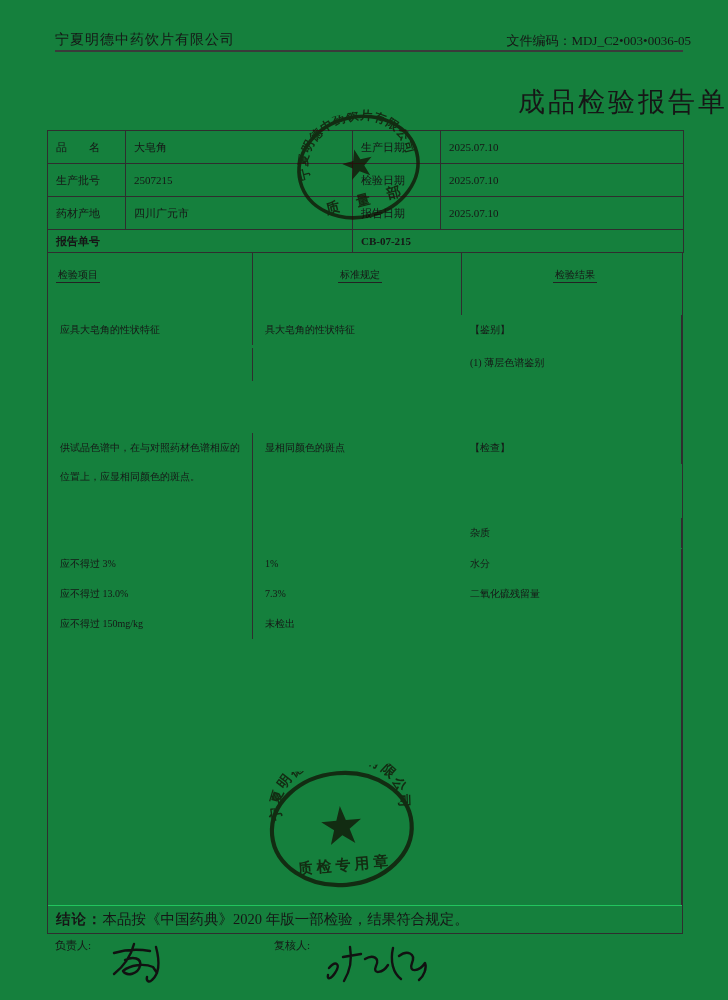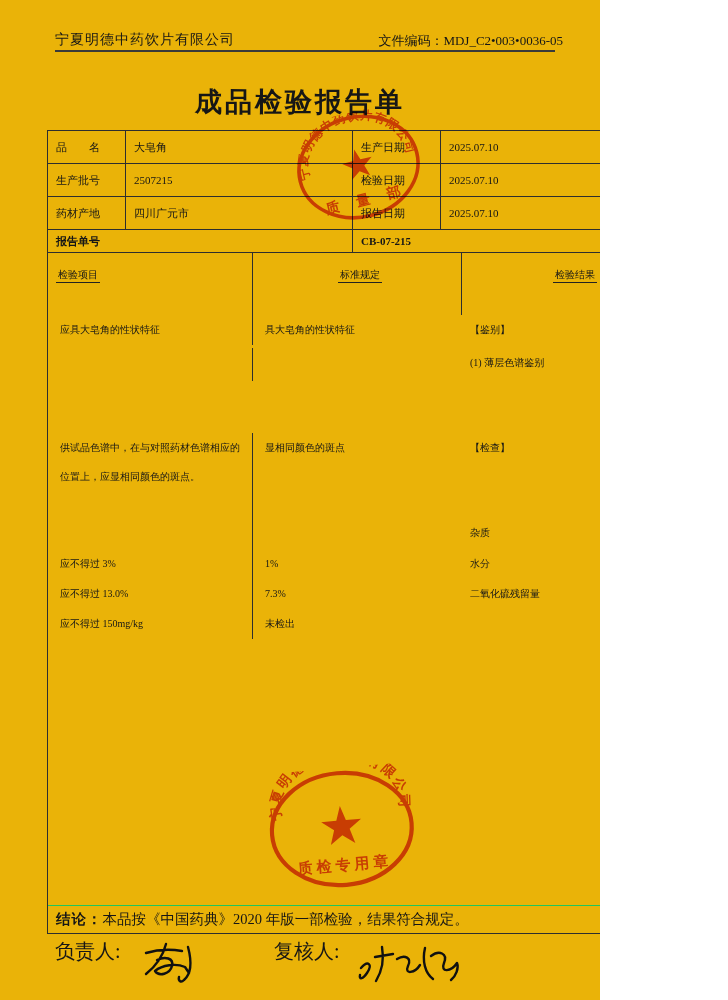--- a/index.html
+++ b/index.html
@@ -1,25 +1,25 @@
 <!DOCTYPE html>
 <html><head>
 <meta charset="utf-8">
 <style>
   html,body{margin:0;padding:0;background:#ffffff;}
   .page{
-    position:relative;width:600px;height:1000px;background:#eab308;
+    position:relative;width:728px;height:1000px;background:#15803d;
     font-family:"Liberation Serif","DejaVu Serif",serif;color:#161616;overflow:hidden;
   }
   
   .hdr-company{position:absolute;left:55px;top:31px;font-size:14px;letter-spacing:1px;}
   .hdr-code{position:absolute;right:37px;top:32px;font-size:13px;}
   .hdr-rule{position:absolute;left:55px;right:45px;top:50px;border-top:2px solid #3a3a3a;}
-  .doc-title{position:absolute;left:0;top:84px;width:100%;text-align:center;
-    font-size:27px;font-weight:bold;letter-spacing:3px;}
+  .doc-title{position:absolute;left:0;top:84px;width:100%;text-align:right;
+    font-size:27px;font-weight:normal;letter-spacing:3px;}
   
   table.info{position:absolute;left:47px;top:130px;width:636px;border-collapse:collapse;table-layout:fixed;}
   table.info td{border:1px solid #2e2e2e;font-size:11px;padding:0 0 0 8px;vertical-align:middle;}
   table.info tr{height:33px;}
   table.info tr.short{height:23px;font-weight:bold;}
   
   .main-table{position:absolute;left:47px;top:252px;width:636px;border:1px solid #2e2e2e;box-sizing:border-box;background:transparent;}
   .mbody{display:grid;grid-template-columns:205px 209px 220px;height:652px;overflow:hidden;}
   .cell{font-size:10px;line-height:29px;padding:0 6px 0 8px;box-sizing:border-box;font-family:Liberation Serif, serif;}
   .cell.c1,.cell.c2{border-right:1px solid #2e2e2e;}
@@ -30,21 +30,21 @@
   .rh .ul{border-bottom:1px solid #222;padding:0 2px 2px 2px;}
   .rgap{height:26px;}
   .r30{height:30px;}
   .r33{height:33px;}
   .rtlc{height:85px;}
   .r31{height:31px;}
   .rfill{height:322px;}
   .concl{border-top:1px solid #22c55e;height:27px;font-size:14.5px;line-height:26px;padding-left:8px;}
   .concl b{letter-spacing:1px;}
   
-  .sig-row{position:absolute;left:47px;top:936px;width:650px;height:62px;font-size:20px;}
+  .sig-row{position:absolute;left:47px;top:936px;width:650px;height:62px;font-size:11px;}
   .sig-group{position:absolute;top:2px;white-space:nowrap;}
   .sig-group svg{vertical-align:top;margin-left:6px;}
   .g1{left:8px;} .g2{left:227px;} .g3{left:409px;}
   .sig-ink path{fill:none;stroke:#111;stroke-width:2.4;stroke-linecap:round;stroke-linejoin:round;}
   
   .stamp{position:absolute;mix-blend-mode:multiply;opacity:.88;}
   .stamp-top{left:294px;top:112px;transform:rotate(-14deg);}
   .stamp-bottom{left:266px;top:768px;transform:rotate(-5deg);}
   .stamp svg text{font-family:"Liberation Serif","DejaVu Serif",serif;font-weight:bold;}
 </style>

